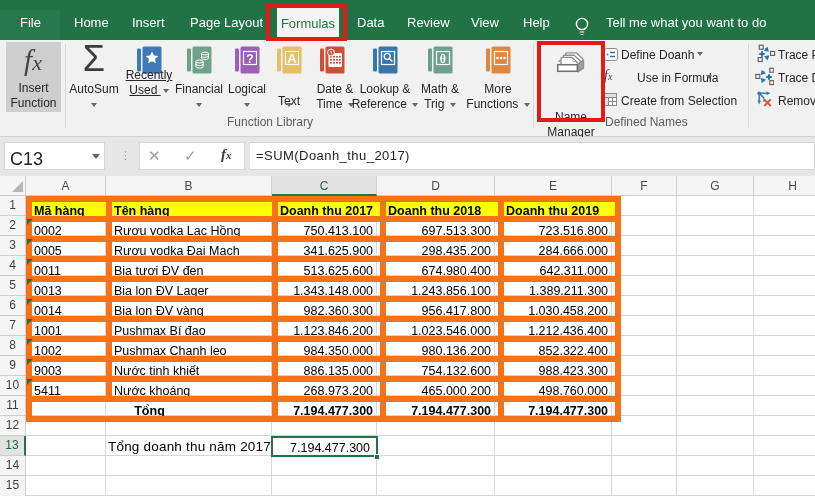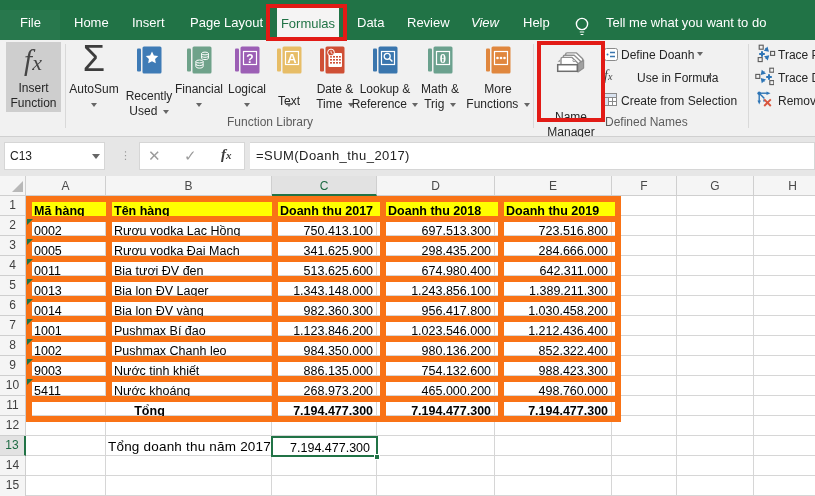--- a/index.html
+++ b/index.html
@@ -44,21 +44,21 @@
 <div class="abs" style="left:0px;top:10px;width:60px;height:30px;background:#28784d;"></div>
 <span class="tab" style="left:20px;">File</span>
 <span class="tab" style="left:74px;">Home</span>
 <span class="tab" style="left:132px;">Insert</span>
 <span class="tab" style="left:190px;">Page Layout</span>
 <div id="tab-sel">
     <span>Formulas</span>
   </div>
 <span class="tab" style="left:357px;">Data</span>
 <span class="tab" style="left:407px;">Review</span>
-<span class="tab" style="left:471px;font-style:italic;">View</span>
+<span class="tab" style="left:471px;">View</span>
 <span class="tab" style="left:523px;">Help</span>
 <svg class="abs" style="left:572px;top:16px;" width="20" height="22" viewBox="0 0 20 22">
   <circle cx="10" cy="8" r="5.6" fill="none" stroke="#fff" stroke-width="1.4"></circle>
   <path d="M7.5 13.5 h5 M7.8 16 h4.4 M8.6 18.5 h2.8" stroke="#fff" stroke-width="1.2" fill="none"></path>
 </svg>
 <span class="tab" style="left:606px;">Tell me what you want to do</span>
 
 <div class="abs" id="ribbon"></div>
 
 <div class="abs" style="left:6px;top:42px;width:55px;height:70px;background:#cecece;"></div>
@@ -68,21 +68,21 @@
 
 <div class="abs" style="left:74px;top:41px;width:40px;height:36px;text-align:center;color:#3d3d3d;font-size:36px;line-height:36px;">Σ</div>
 <div class="biglbl" style="left:64px;top:82px;width:60px;">AutoSum</div>
 <div class="dcaret" style="left:91px;top:103px;"></div>
 
 <svg class="abs" style="left:136px;top:46px;" width="26" height="28" viewBox="0 0 26 28">
   <rect x="1" y="2.5" width="4" height="23" rx="1" fill="#3e7bb6"></rect>
   <rect x="6.5" y="0.5" width="19" height="27" rx="1.5" fill="#3e7bb6"></rect>
   <path d="M16 5.5l1.9 3.9 4.3.6-3.1 3 .7 4.2-3.8-2-3.8 2 .7-4.2-3.1-3 4.3-.6z" fill="#fff"></path>
 </svg>
-<div class="biglbl" style="left:119px;top:89px;width:60px;">Recently<br>Used <span class="caret"></span></div>
+<div class="biglbl" style="left:119px;top:68px;width:60px;text-decoration:underline;">Recently<br>Used <span class="caret"></span></div>
 
 <svg class="abs" style="left:186px;top:46px;" width="26" height="28" viewBox="0 0 26 28">
   <rect x="1" y="2.5" width="4" height="23" rx="1" fill="#6fa28a"></rect>
   <rect x="6.5" y="0.5" width="19" height="27" rx="1.5" fill="#6fa28a"></rect>
   <g fill="none" stroke="#fff" stroke-width="1">
     <ellipse cx="13.5" cy="15.5" rx="3.6" ry="1.5"></ellipse>
       <path d="M9.9 15.5v2.6c0 .8 1.6 1.5 3.6 1.5s3.6-.7 3.6-1.5v-2.6"></path>
       <path d="M9.9 18v2.6c0 .8 1.6 1.5 3.6 1.5s3.6-.7 3.6-1.5V18"></path>
     <ellipse cx="19" cy="7.5" rx="3.4" ry="1.4"></ellipse>
       <path d="M15.6 7.5v2.4c0 .8 1.5 1.4 3.4 1.4s3.4-.6 3.4-1.4V7.5"></path>
@@ -221,21 +221,21 @@
   <path d="M3.2 3.2 v8.5" stroke="#2e75b6" stroke-width="1.4"></path>
   <path d="M3.2 14.5 l-1.7 -4 h3.4 z" fill="#2e75b6"></path>
   <path d="M3.2 3.2 l5.2 5.2" stroke="#2e75b6" stroke-width="1.4"></path>
   <path d="M10 10 l-2.9 -0.6 0.6 2.9 z" fill="#2e75b6"></path>
   <path d="M8.2 9.4 l6.6 6.6 M14.8 9.4 l-6.6 6.6" stroke="#d9553d" stroke-width="1.9"></path>
 </svg>
 <span class="rowitem" style="left:778px;top:93px;">Remov</span>
 
 <div class="abs" id="fbar"></div>
 <div class="whitebox" style="left:4px;top:142px;width:101px;height:28px;"></div>
-<span class="abs" style="left:10px;top:149px;font-size:12px;color:#222;">C13</span>
+<span class="abs" style="left:10px;top:149px;font-size:18px;color:#222;">C13</span>
 <div class="abs" style="left:92px;top:154px;width:0;height:0;border-left:4px solid transparent;border-right:4px solid transparent;border-top:5px solid #666;"></div>
 <div class="abs" style="left:120px;top:149px;width:3px;height:14px;color:#999;font-size:11px;">⋮</div>
 <div class="whitebox" style="left:139px;top:142px;width:106px;height:28px;"></div>
 <div class="whitebox" style="left:250px;top:142px;width:565px;height:28px;border-left:none;"></div>
 <span class="abs" style="left:148px;top:147px;color:#9b9b9b;font-size:15px;">✕</span>
 <span class="abs" style="left:184px;top:147px;color:#9b9b9b;font-size:15px;">✓</span>
 <span class="abs" style="left:221px;top:146px;color:#3d3d3d;font-size:15px;font-style:italic;font-family:'Liberation Serif',serif;font-weight:bold;">f<span style="font-size:11px;">x</span></span>
 <span class="abs" style="left:256px;top:148px;font-size:13px;letter-spacing:0.45px;color:#222;">=SUM(Doanh_thu_2017)</span>
 
 <div class="abs" id="sheet">

